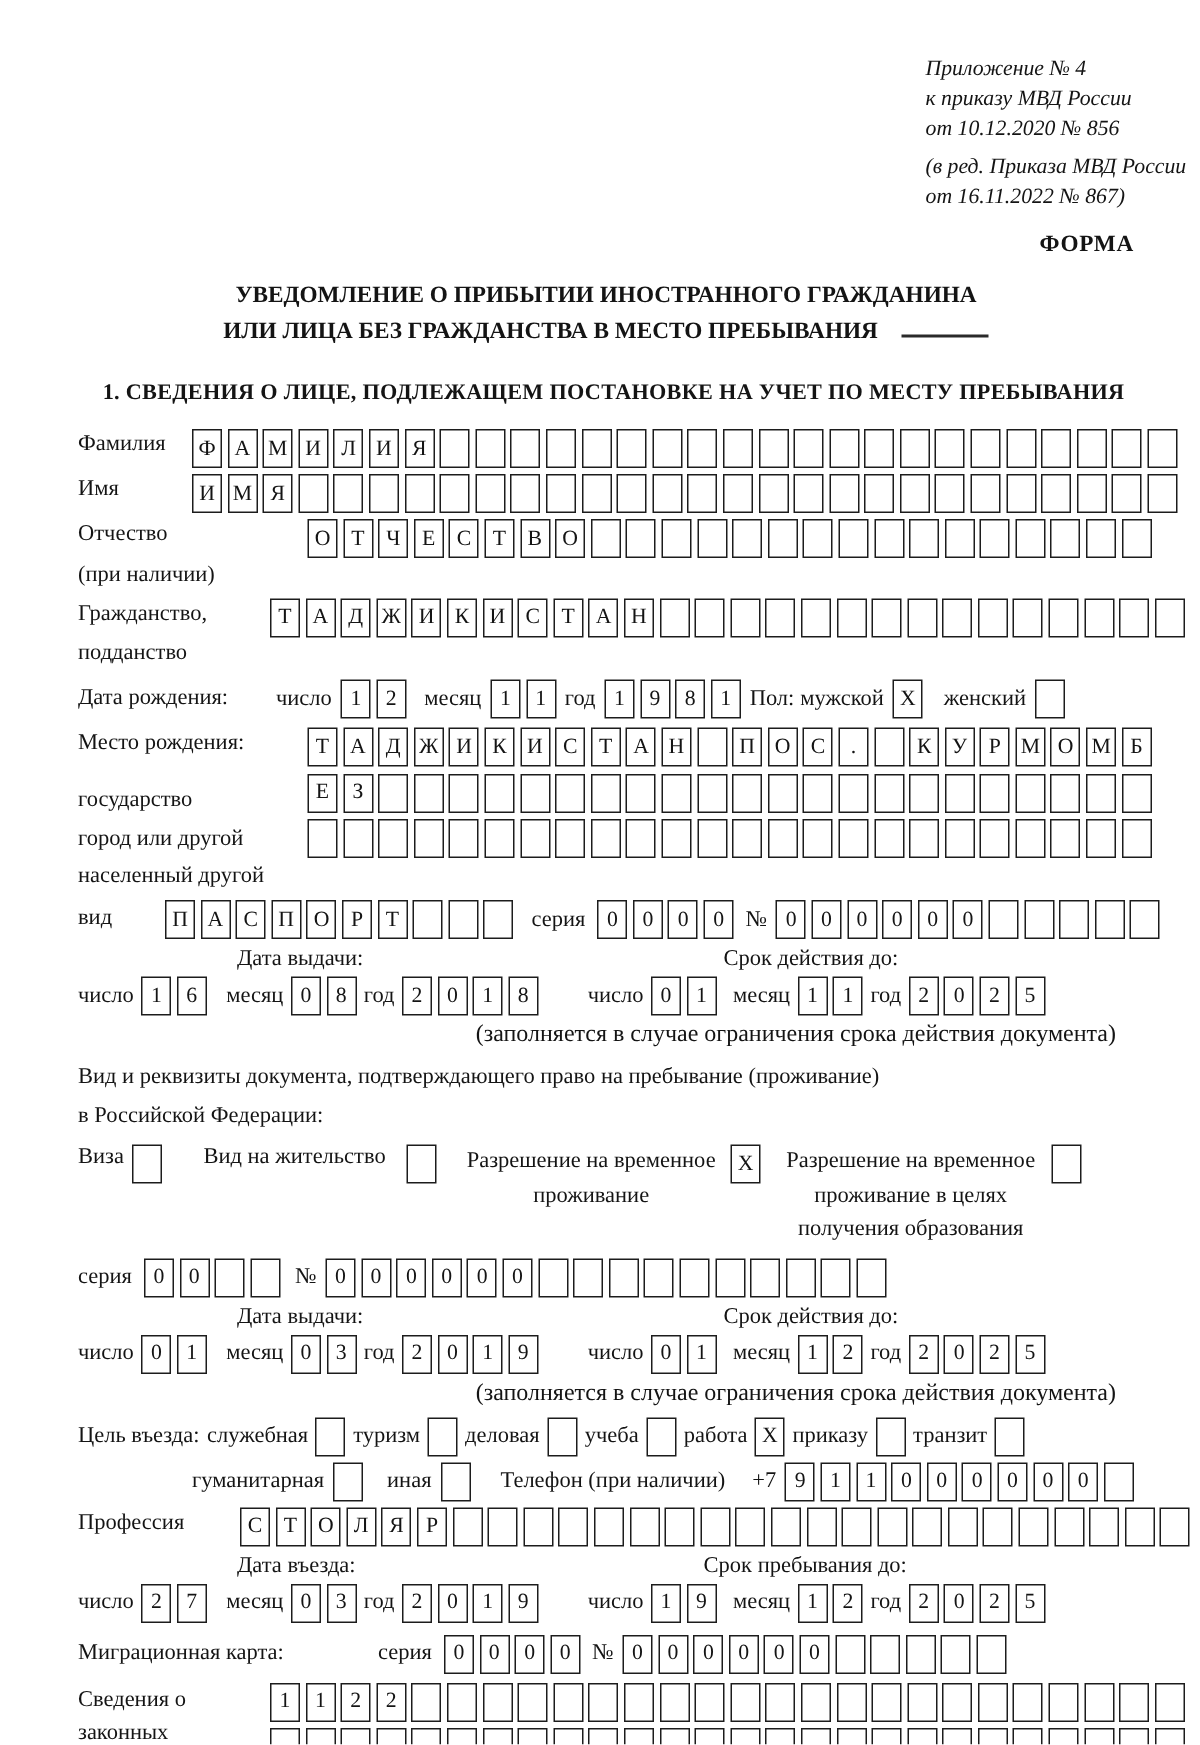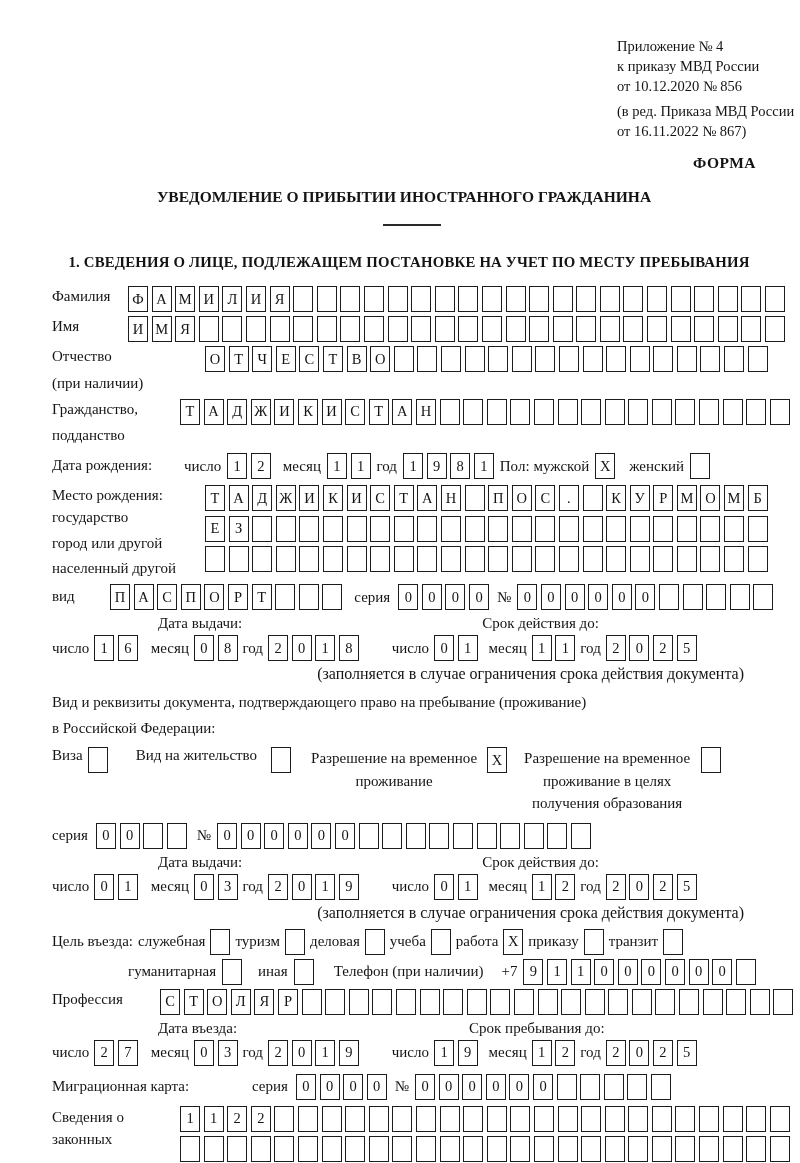--- a/index.html
+++ b/index.html
@@ -1,21 +1,21 @@
 <!DOCTYPE html>
 <html><head>
 <meta charset="utf-8">
 <style>
   html,body{margin:0;padding:0;background:#fff;}
   .page{
     position:relative;width:800px;height:1163px;background:#fff;
     font-family:"Liberation Serif","DejaVu Serif",serif;color:#141414;
     box-sizing:border-box;padding:36px 4px 0 52px;overflow:hidden;
   }
-  .appendix{margin-left:565px;font-size:14.5px;line-height:1.38;}
+  .appendix{margin-left:565px;font-size:14.5px;line-height:1.38;font-style:italic;}
   .appendix .amend{margin-top:5px;}
   .forma{text-align:right;padding-right:40px;font-weight:bold;font-size:15.5px;margin-top:13px;letter-spacing:.5px;}
   .title{text-align:center;font-weight:bold;font-size:15.5px;margin-top:13px;line-height:1.55;margin-right:40px;}
   .blank-line{display:inline-block;width:58px;border-bottom:2.2px solid #2a2a2a;height:13px;margin-left:16px;}
   .sec{font-weight:bold;font-size:14.8px;margin-top:21px;margin-bottom:15px;margin-left:-30px;text-align:center;letter-spacing:.2px;white-space:nowrap;}
   .frow{display:flex;align-items:flex-start;margin-bottom:4px;}
   .drow{align-items:center;}
   .lbl{font-size:15px;line-height:1.45;flex:none;}
   .dlbl{font-size:15px;flex:none;}
   .boxes{display:inline-flex;gap:3.6px;flex:none;}
@@ -45,21 +45,21 @@
       <div>(в ред. Приказа МВД России</div>
       <div>от 16.11.2022 № 867)</div>
     </div>
   </div>
 
   <div class="forma">ФОРМА</div>
 
   <div class="title">
     <div>УВЕДОМЛЕНИЕ О ПРИБЫТИИ ИНОСТРАННОГО ГРАЖДАНИНА</div>
     <div>
-      <span class="blank-line"></span>
+      <span>ИЛИ ЛИЦА БЕЗ ГРАЖДАНСТВА В МЕСТО ПРЕБЫВАНИЯ</span><span class="blank-line"></span>
     </div>
   </div>
 
   <div class="sec">1. СВЕДЕНИЯ О ЛИЦЕ, ПОДЛЕЖАЩЕМ ПОСТАНОВКЕ НА УЧЕТ ПО МЕСТУ ПРЕБЫВАНИЯ</div>
 
   <div class="frow">
     <span class="lbl" style="width:76px">Фамилия</span>
     <span class="boxes">
         <span class="cell">Ф</span>
         <span class="cell">А</span>
@@ -220,21 +220,21 @@
       </span>
     <span class="dlbl" style="margin-left:8px">женский</span>
     <span class="boxes">
         <span class="cell"></span>
       </span>
   </div>
 
   <div class="frow mt6">
     <span class="lbl" style="width:153px">
       <span style="display:block">Место рождения:</span>
-      <span style="display:block;margin-top:0">государство</span>
+      <span style="display:block;margin-top:16px">государство</span>
       <span style="display:block;margin-top:4px">город или другой</span>
       <span style="display:block;margin-top:4px">населенный другой</span>
     </span>
     <span class="boxcol">
       <span class="boxes">
           <span class="cell">Т</span>
           <span class="cell">А</span>
           <span class="cell">Д</span>
           <span class="cell">Ж</span>
           <span class="cell">И</span>

